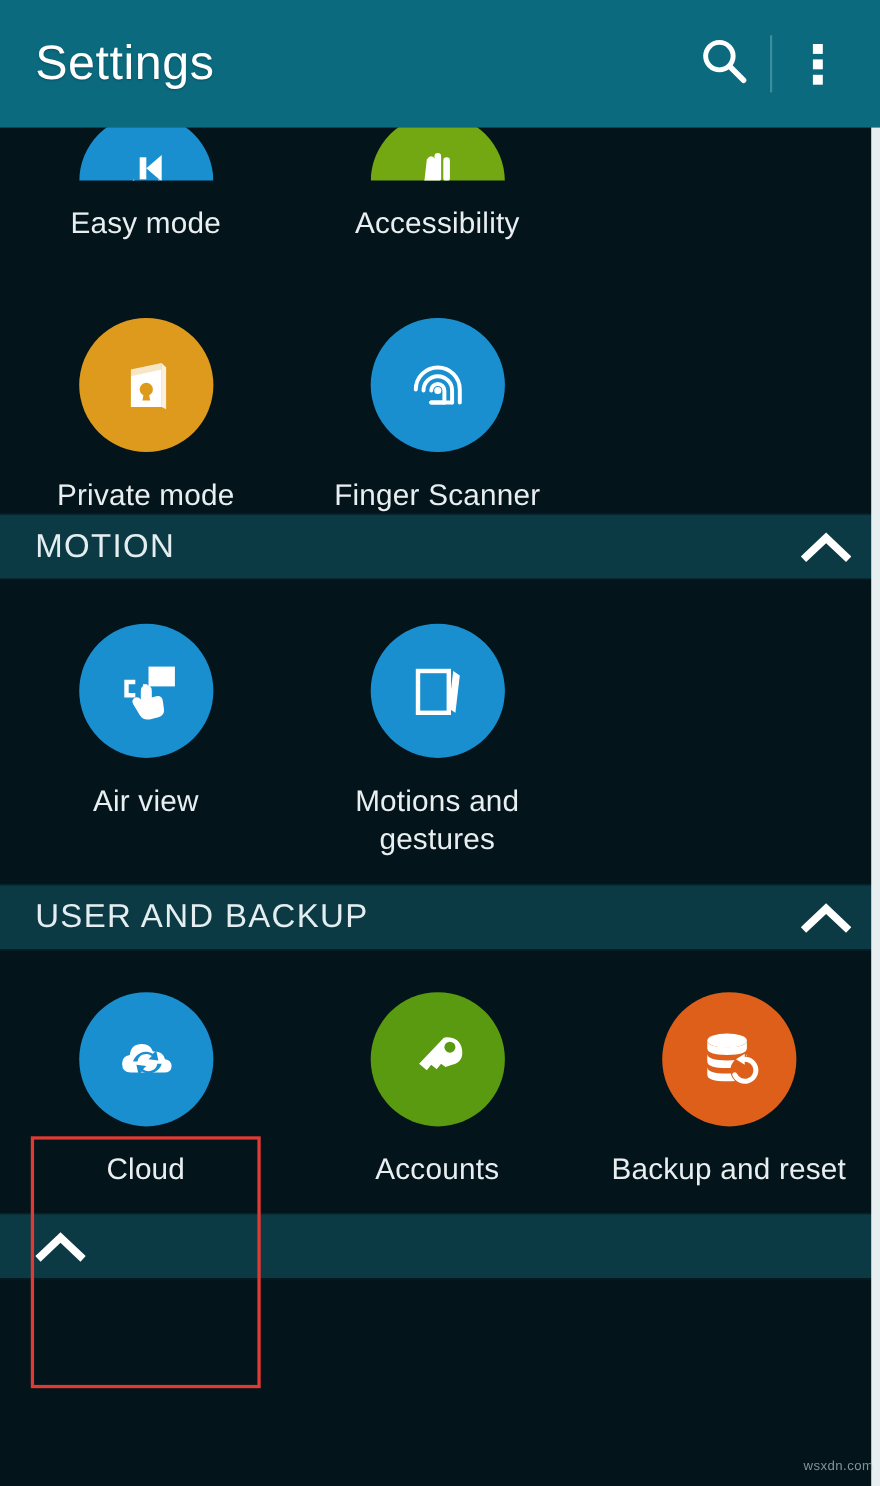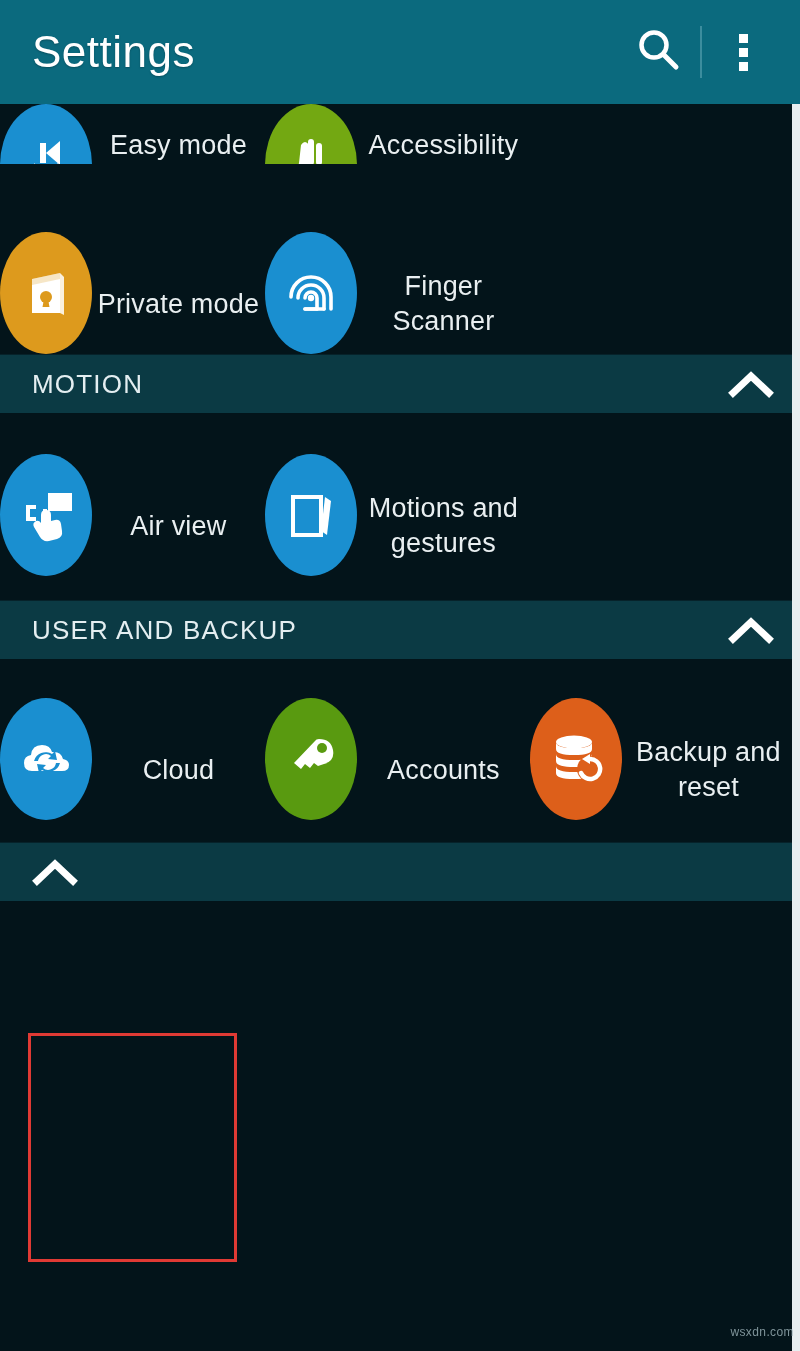--- a/index.html
+++ b/index.html
@@ -14,21 +14,21 @@
     font-family: "Liberation Sans", sans-serif;
     position: relative;
     -webkit-font-smoothing: antialiased;
   }
 
   
   #appbar {
     position: absolute;
     top: 0; left: 0;
     width: 800px;
-    height: 104px;
+    height: 116px;
     background: #0b6a7e;
     display: flex;
     align-items: center;
     z-index: 20;
     box-sizing: border-box;
     padding: 0 22px 0 32px;
   }
   #app-title {
     color: #ffffff;
     font-size: 44px;
@@ -75,21 +75,21 @@
   .grid {
     display: flex;
     flex-wrap: wrap;
     width: 800px;
     box-sizing: border-box;
   }
   .cell {
     width: 265px;
     box-sizing: border-box;
     display: flex;
-    flex-direction: row;
+    flex-direction: column;
     align-items: center;
     position: relative;
   }
   .cell.empty { visibility: hidden; }
 
   .circle {
     width: 122px;
     height: 122px;
     border-radius: 50%;
     display: flex;
@@ -115,21 +115,21 @@
     background: #0b3a44;
     display: flex;
     align-items: center;
     box-sizing: border-box;
     padding: 0 26px 0 32px;
     border-top: 1px solid #06222a;
     border-bottom: 1px solid #02141a;
   }
   .section-title {
     color: #e4eef1;
-    font-size: 26px;
+    font-size: 30px;
     font-weight: 400;
     letter-spacing: 1.2px;
     flex: 1;
     white-space: nowrap;
   }
   .chevron-up {
     width: 46px;
     height: 30px;
   }
 

